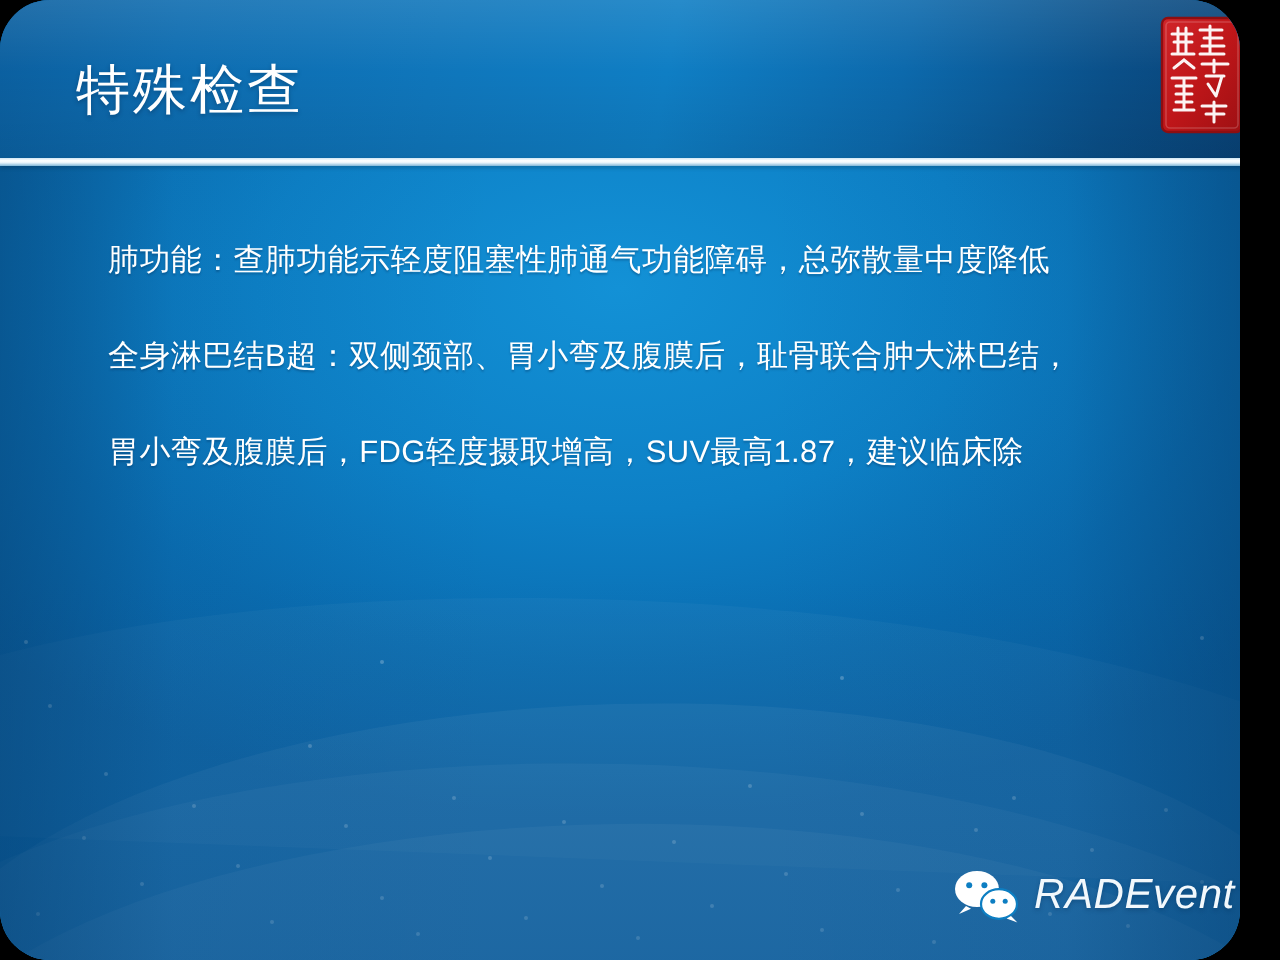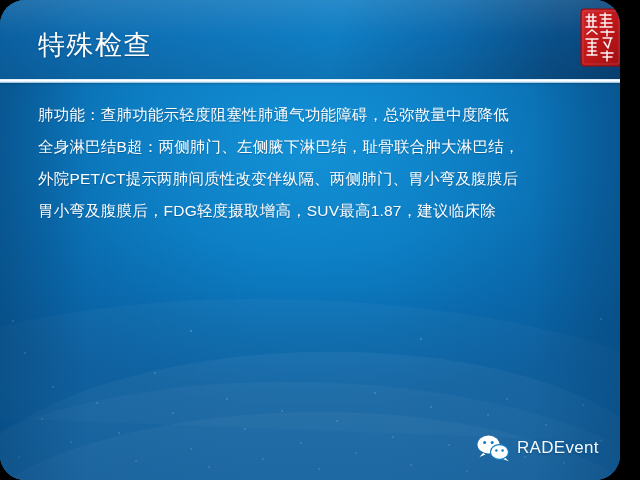--- a/index.html
+++ b/index.html
@@ -147,39 +147,40 @@
     left: 38px;
     top: 99px;
     width: 580px;
     color: #ffffff;
     font-size: 15.5px;
     line-height: 32px;
     letter-spacing: 0.2px;
     text-shadow: 0 1px 1px rgba(0,40,80,0.32);
   }
   .body-text .para {
-    margin: 0;
+    margin: 16px;
     white-space: nowrap;
   }
 
   
   .watermark {
     position: absolute;
     left: 476px;
     top: 434px;
     display: flex;
     align-items: center;
     gap: 7px;
   }
   .wechat-icon { width: 34px; height: 28px; display: block; }
   .watermark-label {
-    font-size: 17px;
+    font-size: 21px;
     color: #f2f8fc;
     letter-spacing: 0.3px;
     text-shadow: 0 1px 2px rgba(0,40,80,0.35);
+    font-style: italic;
   }
 </style>
 </head>
 <body>
 
 <div id="slide">
 
   <div class="bg-base"></div>
 
   <div class="wave wave-d"></div>
@@ -260,22 +261,21 @@
         <path d="M23 45 h12 M25 49 h9 M29 43 v10"></path>
       </g>
       <rect x="5" y="3" width="36" height="53" rx="2" fill="none" stroke="rgba(255,255,255,0.18)" stroke-width="0.8"></rect>
     </svg>
   </div>
 
   <div class="divider"></div>
 
   <div class="body-text">
     <p class="para">肺功能：查肺功能示轻度阻塞性肺通气功能障碍，总弥散量中度降低</p>
-    <p class="para">全身淋巴结B超：两侧肺门、左侧腋下淋巴结，耻骨联合肿大淋巴结，</p>
-    <p class="para">外院PET/CT提示两肺间质性改变伴纵隔、两侧肺门、胃小弯及腹膜后</p>
+    <p class="para">全身淋巴结B超：双侧颈部、胃小弯及腹膜后，耻骨联合肿大淋巴结，</p>
     <p class="para">胃小弯及腹膜后，FDG轻度摄取增高，SUV最高1.87，建议临床除</p>
   </div>
 
   <div class="watermark">
     <span>
       <svg class="wechat-icon" viewBox="0 0 34 28" aria-hidden="true">
 
         <ellipse cx="12.5" cy="10.5" rx="11" ry="9" fill="#ffffff"></ellipse>
         <path d="M7 19 l-3.5 4 l6 -2.6 Z" fill="#ffffff"></path>
         <circle cx="8.6" cy="8.6" r="1.5" fill="#0d7ec2"></circle>

